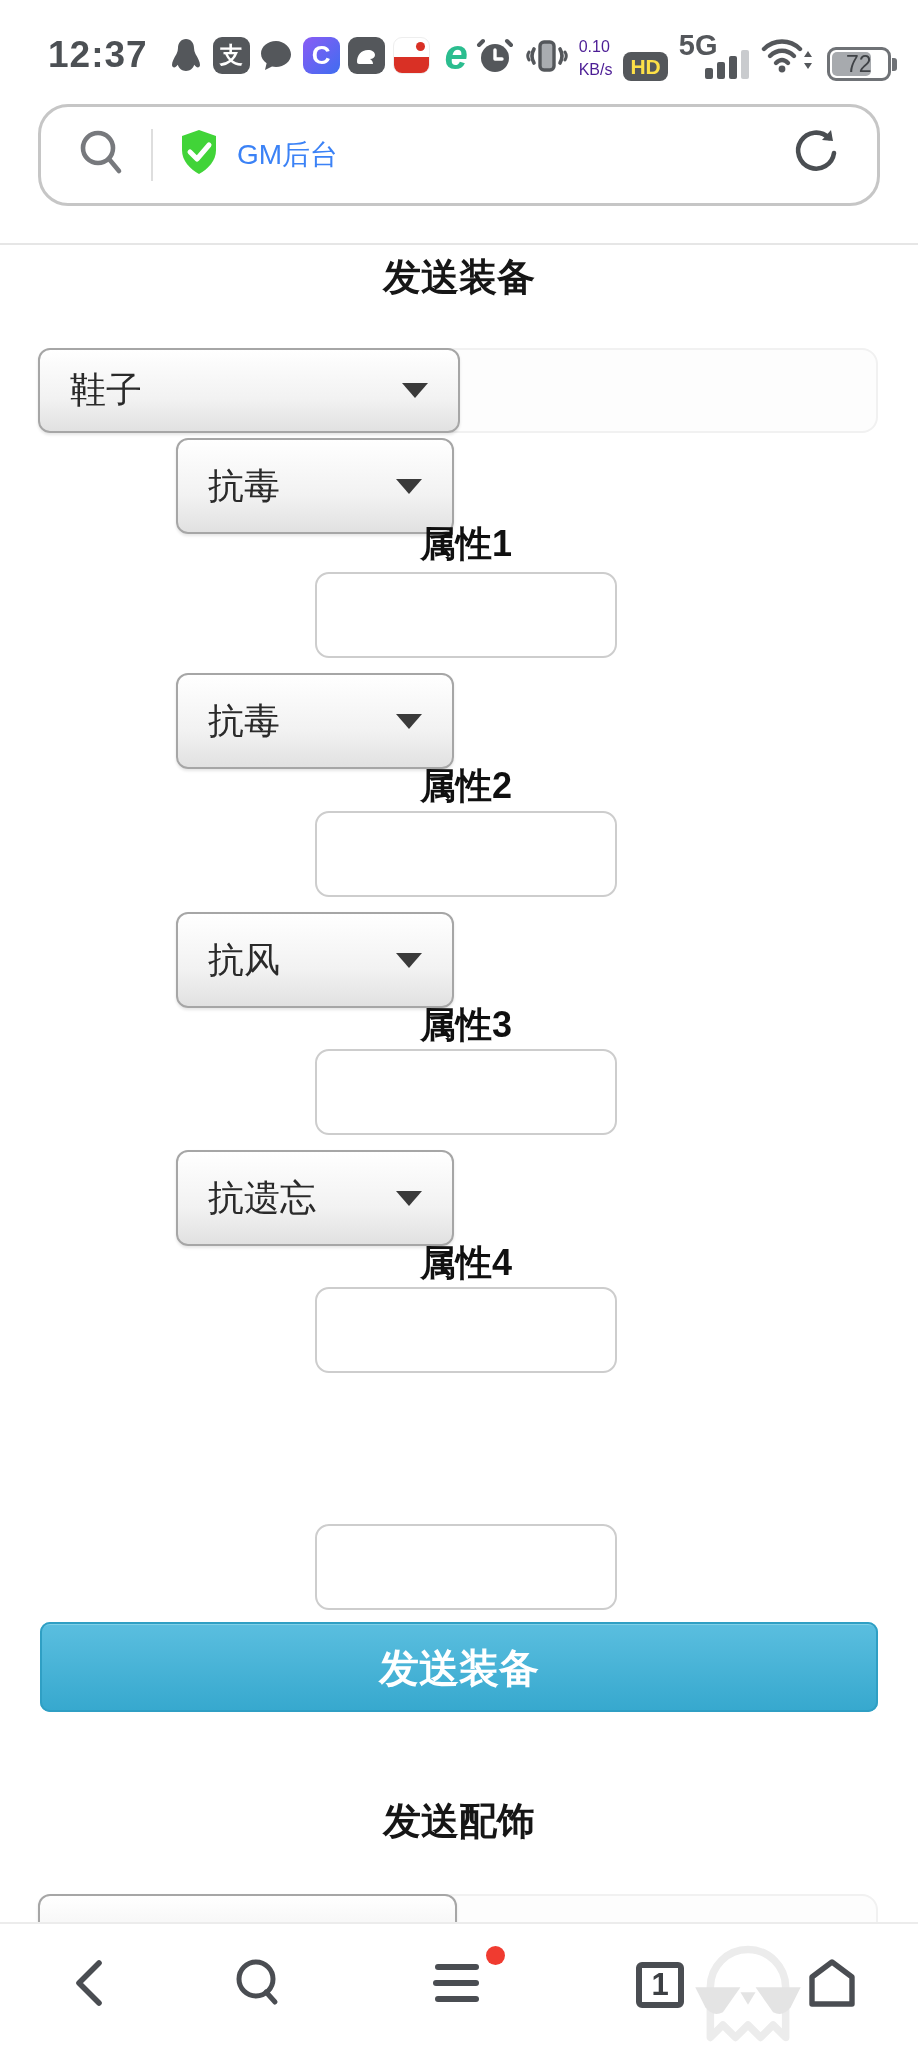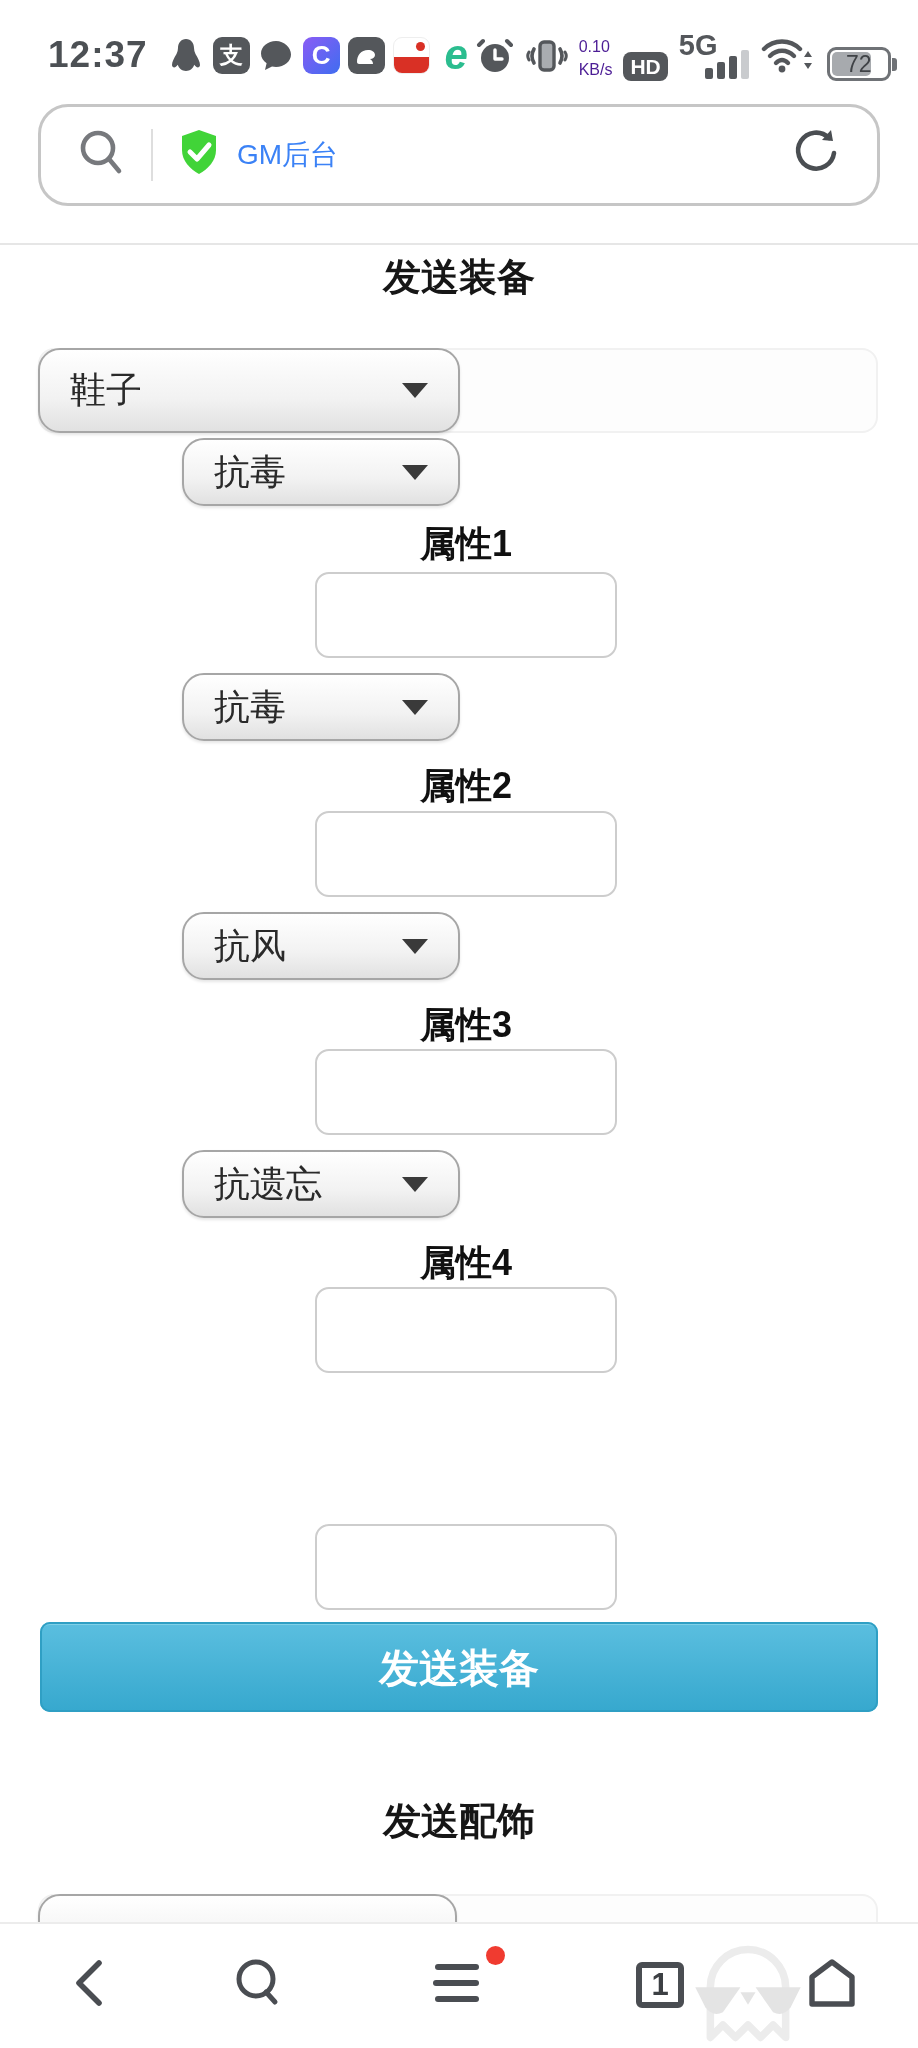--- a/index.html
+++ b/index.html
@@ -15,21 +15,21 @@
   .appic{width:37px;height:37px;border-radius:9px;display:flex;align-items:center;
          justify-content:center;flex:0 0 auto;}
   .appic.dark{background:#54575b;color:#fff;font-size:23px;font-weight:700;}
   .appic.cblue{background:linear-gradient(135deg,#8a5cf5,#3f6df0);color:#fff;font-size:26px;font-weight:700;}
   .appic.redapp{background:#fff;border:1px solid #eee;overflow:hidden;position:relative;}
   .appic.redapp .redwave{position:absolute;left:0;right:0;bottom:0;height:16px;background:#d93025;}
   .appic.redapp .reddot{position:absolute;right:4px;top:4px;width:9px;height:9px;border-radius:50%;background:#d93025;}
   .appic.ebrowser{color:#2bbd8f;font-size:42px;font-weight:700;font-style:italic;}
   .rstatus{margin-left:auto;display:flex;align-items:flex-end;gap:11px;}
   .speed{font-size:16px;line-height:23px;color:#4c1d95;text-align:left;}
-  .hdbadge{background:#54575b;color:#ffffff;border-radius:8px;font-size:21px;font-weight:700;
+  .hdbadge{background:#54575b;color:#fde047;border-radius:8px;font-size:21px;font-weight:700;
            padding:4px 7px;line-height:1;}
   .sig5g{position:relative;width:70px;height:52px;}
   .sig5g .nt{position:absolute;left:0;top:0;font-size:29px;font-weight:600;color:#54575b;}
   .sigbars{position:absolute;right:0;bottom:2px;display:flex;align-items:flex-end;gap:4px;}
   .sigbars i{display:block;width:8px;background:#54575b;border-radius:2px;}
   .sigbars i.dim{background:#c9cbce;}
   .battery{position:relative;width:64px;height:34px;border:3px solid #6f7276;border-radius:9px;}
   .battery .fill{position:absolute;left:2px;top:2px;bottom:2px;width:68%;background:#a7aaae;border-radius:5px;}
   .battery .pct{position:absolute;inset:0;display:flex;align-items:center;justify-content:center;
                 font-size:23px;color:#3f4246;}
@@ -39,28 +39,28 @@
   .urlbar{position:absolute;left:38px;top:104px;width:842px;height:102px;border:3px solid #c6c6c6;
           border-radius:30px;background:#fff;display:flex;align-items:center;padding:0 36px;}
   .url-divider{width:2px;height:52px;background:#dedede;margin:0 24px;}
   .site-title{font-size:28px;color:#3b82f6;margin-left:16px;}
   .refresh{margin-left:auto;}
   .chrome-line{position:absolute;left:0;top:243px;width:918px;height:2px;background:#e6e6e6;}
 
   
   .page-title{position:absolute;left:0;width:918px;text-align:center;font-size:38px;font-weight:700;color:#161616;}
   .row-box{position:absolute;left:38px;width:840px;border:2px solid #f1f1f1;border-radius:16px;background:#fdfdfd;}
-  .sel{position:absolute;border:2px solid #a6a6a6;border-radius:22px;
+  .sel{position:absolute;border:2px solid #a6a6a6;border-radius:12px;
        background:linear-gradient(180deg,#ffffff 0%,#f2f2f2 60%,#e1e1e1 100%);
        display:flex;align-items:center;padding:0 30px;font-size:36px;color:#2a2a2a;
        box-shadow:0 2px 3px rgba(0,0,0,.10);cursor:pointer;}
   .sel .arrow{margin-left:auto;width:0;height:0;border-left:13px solid transparent;
               border-right:13px solid transparent;border-top:15px solid #3a3a3a;}
   .sel-item{left:38px;top:348px;width:422px;height:85px;}
-  .sel-g{left:182px;width:278px;height:68px;}
+  .sel-g{left:176px;width:278px;height:96px;}
   .sel-dark{border:3px solid #828282;background:linear-gradient(180deg,#f5f5f5,#dbdbdb);}
   .attr-label{position:absolute;left:315px;width:302px;text-align:center;font-size:36px;font-weight:700;color:#101010;}
   .attr-input{position:absolute;left:315px;width:302px;height:86px;border:2px solid #cdcdcd;border-radius:14px;
               background:#fff;font-size:34px;padding:0 20px;color:#222;outline:none;
               font-family:"Liberation Sans",sans-serif;}
   .send-btn{position:absolute;left:40px;top:1622px;width:838px;height:90px;border:none;
             border-top:3px solid #7fd0e7;outline:2px solid #2f9fc4;outline-offset:-2px;
             border-radius:10px;background:linear-gradient(180deg,#5abedf,#36a8ce);
             color:#fff;font-size:40px;font-weight:700;display:flex;align-items:center;
             justify-content:center;cursor:pointer;font-family:"Liberation Sans",sans-serif;}

